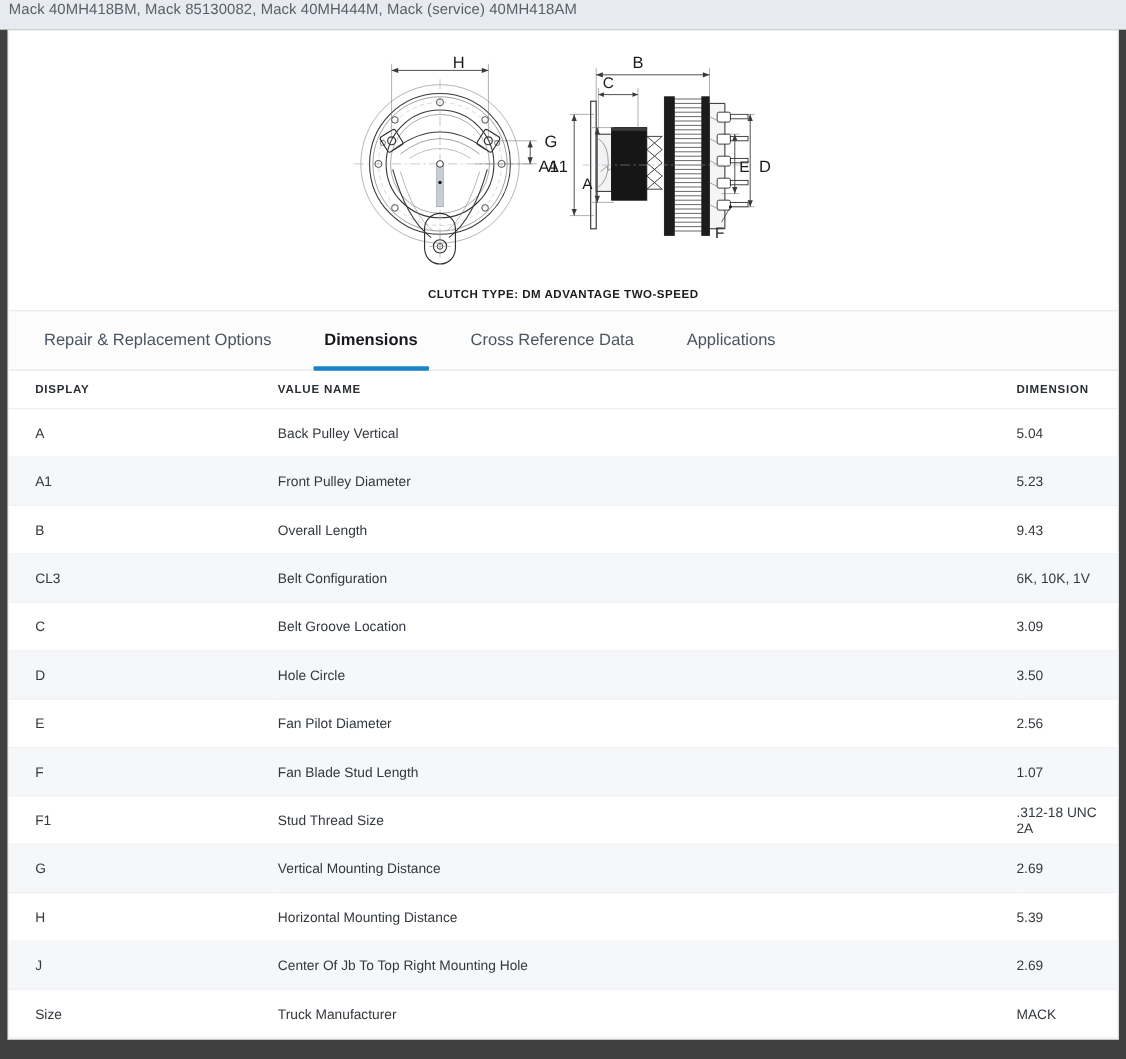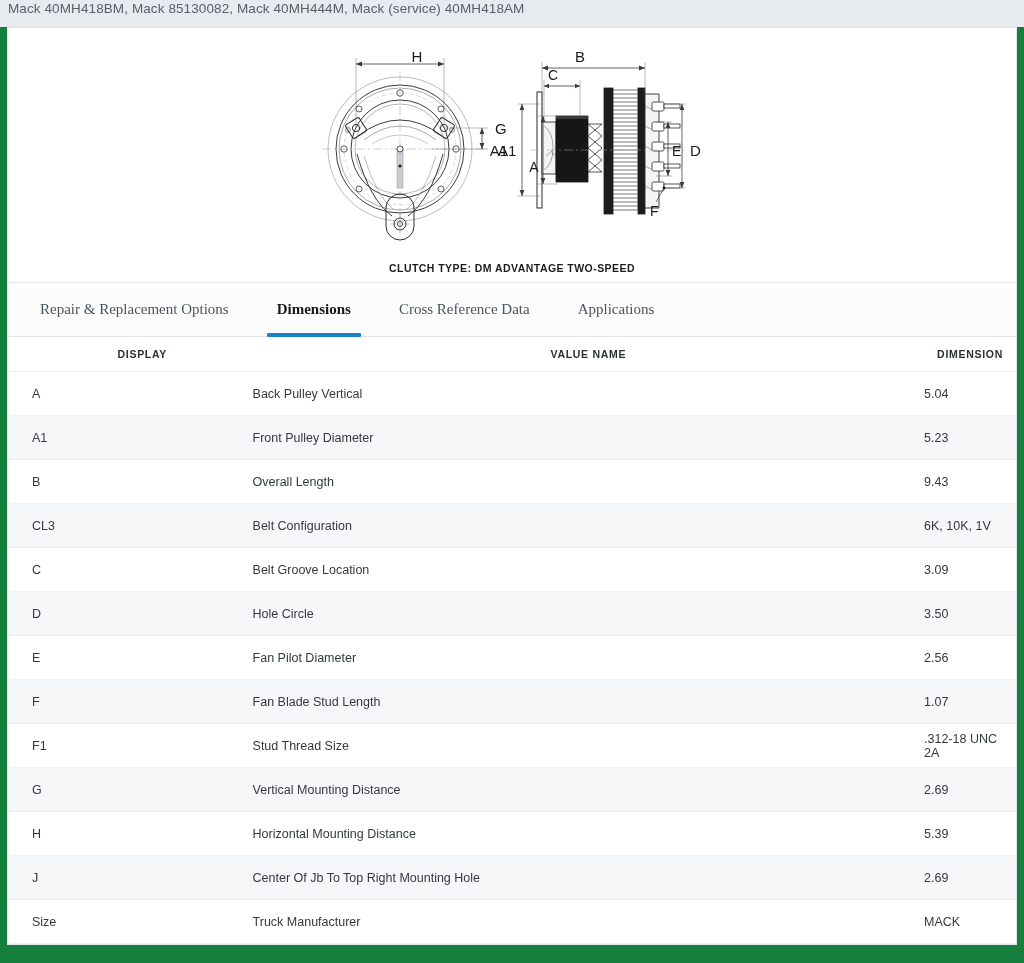--- a/index.html
+++ b/index.html
@@ -7,21 +7,21 @@
     margin: 0; padding: 0;
     width: 1024px; height: 963px;
     background: #e7eaee;
     font-family: "Liberation Sans", sans-serif;
     -webkit-font-smoothing: antialiased;
   }
   #root {
     position: relative;
     width: 1024px; height: 963px;
     overflow: hidden;
-    background: #15803d;
+    background: #404040;
   }
 
   
   .topbar {
     position: absolute; left: 0; top: 0; width: 1024px; height: 27px;
     background: #e7eaee;
   }
   .topbar-title {
     position: absolute; left: 8px; top: 1px;
     font-size: 13.5px; color: #58606b; letter-spacing: .1px;
@@ -54,21 +54,20 @@
   
   .tabs {
     position: relative;
     height: 55px;
     border-top: 1px solid #e6e9ec;
     border-bottom: 1px solid #e0e3e7;
     background: #fcfcfd;
     display: flex;
     align-items: center;
     padding-left: 24px;
-    font-family: Liberation Serif, serif;
   }
   .tab {
     position: relative;
     height: 55px;
     display: flex; align-items: center;
     font-size: 15px; color: #4a5560;
     padding: 0 24px;
     cursor: pointer;
     white-space: nowrap;
   }
@@ -77,21 +76,21 @@
   .tab.active::after {
     content: "";
     position: absolute; left: 14px; right: 14px; bottom: 0;
     height: 4px; background: var(--accent, #1c82c8);
     border-radius: 1px;
   }
 
   
   .tbl { width: 100%; border-collapse: collapse; }
   .tbl thead th {
-    text-align: center;
+    text-align: left;
     font-size: 10.5px; font-weight: bold; color: #2b2f34;
     letter-spacing: .7px;
     padding: 11px 0 11px 0;
     background: #fff;
     border-bottom: 1px solid #eceef1;
   }
   .tbl tbody td {
     font-size: 12.5px; color: #34393f;
     height: 44px;
     vertical-align: middle;

